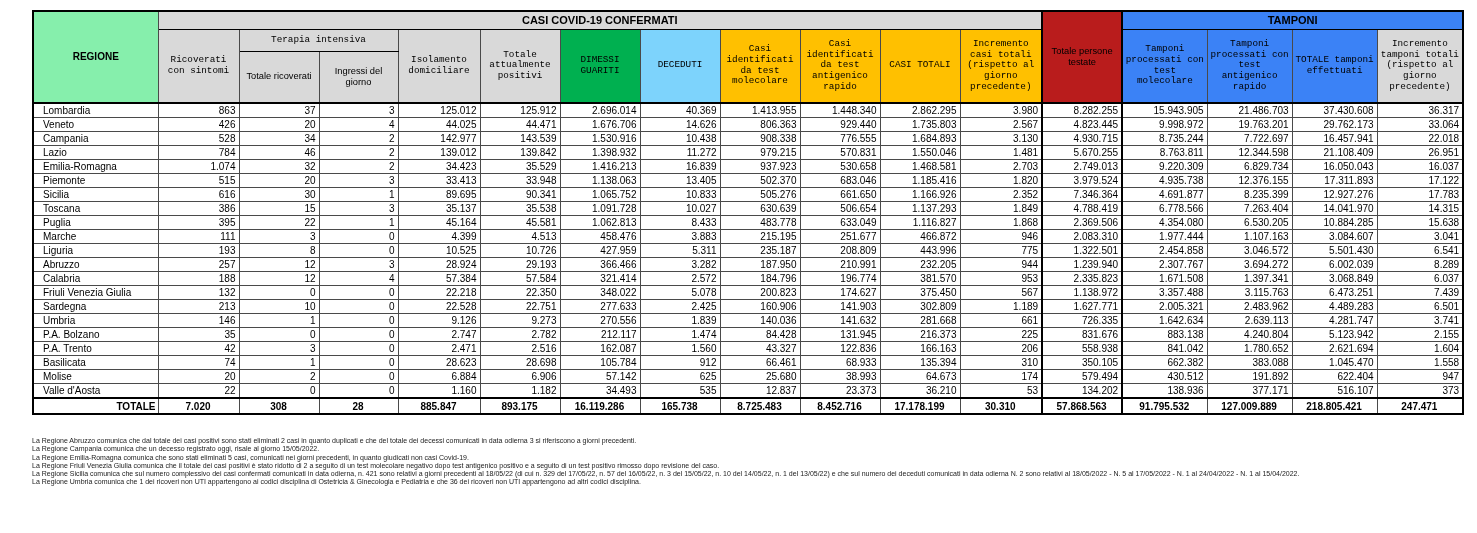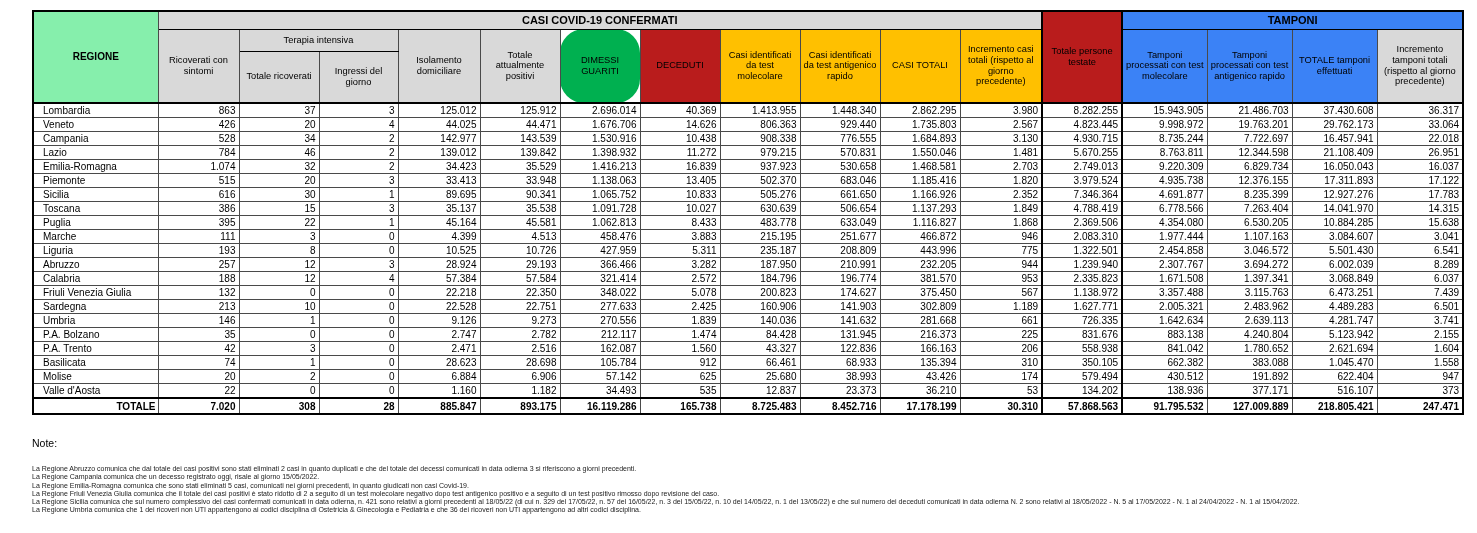--- a/index.html
+++ b/index.html
@@ -14,44 +14,44 @@
     border: 2px solid #000;
   }
   .covid th, .covid td {
     border: 1px solid #4a4a4a; overflow: hidden; padding: 0 2px;
   }
   .covid thead th {
     font-size: 9.3px; font-weight: normal; text-align: center;
     vertical-align: middle; line-height: 1.15; padding: 1px 2px;
   }
   .covid thead tr.title-row th { height: 18px; }
-  .covid thead tr.group-row th { height: 22px; }
+  .covid thead tr.group-row th { height: 22px; font-family: Liberation Mono, monospace; }
   .covid thead tr.sub-row th { height: 52px; }
   .covid thead th.title { font-weight: bold; font-size: 11px; }
   .covid thead th.regione-h { font-weight: bold; font-size: 10px; }
   .covid thead { border-bottom: 2px solid #000; }
   .covid thead th { border-bottom-color: #000; }
 
   .bg-gray  { background: #d9d9d9; }
   .bg-dgray { background: #86efac; }
-  .bg-green { background: #00b050; border-radius: 24px; }
-  .bg-red   { background: #b91c1c; }
+  .bg-green { background: #00b050; }
+  .bg-red   { background: #7dd3fc; }
   .bg-yellow{ background: #ffc000; }
   .bg-cyan  { background: #b91c1c; }
   .bg-peri  { background: #3b82f6; }
   .bg-tgray { background: #bfbfbf; }
 
   .covid tbody td {
     font-size: 10px; height: 14px; line-height: 13px;
     background: #fff; white-space: nowrap;
   }
   .covid tbody td.num { text-align: right; padding-right: 3px; }
   .covid tbody td.region { text-align: left; padding-left: 9px; }
   .covid tbody tr.total-row td {
-    font-weight: bold; border-top: 2px solid #000; height: 16px;
+    font-weight: bold; border-top: 2px solid #000; height: 16px; text-align: center;
   }
   .covid tbody tr.total-row td.region { text-align: right; }
   .thick-l { border-left: 2px solid #000 !important; }
   .thick-r { border-right: 2px solid #000 !important; }
 
   .notes { margin: 22px 0 0 32px; }
   .notes-heading { font-size: 10.5px; margin-bottom: 16px; }
   .note-line {
     font-size: 7px; line-height: 1.18; color: #1a1a1a;
     width: 1420px;
@@ -474,21 +474,21 @@
         <td class="region">Molise</td>
         <td class="num">20</td>
         <td class="num">2</td>
         <td class="num">0</td>
         <td class="num">6.884</td>
         <td class="num">6.906</td>
         <td class="num">57.142</td>
         <td class="num">625</td>
         <td class="num">25.680</td>
         <td class="num">38.993</td>
-        <td class="num">43.426</td>
+        <td class="num">64.673</td>
         <td class="num">174</td>
         <td class="num thick-l thick-r">579.494</td>
         <td class="num">430.512</td>
         <td class="num">191.892</td>
         <td class="num">622.404</td>
         <td class="num">947</td>
       </tr>
       <tr>
         <td class="region">Valle d'Aosta</td>
         <td class="num">22</td>
@@ -524,21 +524,20 @@
         <td class="num bg-cyan thick-l thick-r">57.868.563</td>
         <td class="num bg-peri">91.795.532</td>
         <td class="num bg-peri">127.009.889</td>
         <td class="num bg-peri">218.805.421</td>
         <td class="num bg-tgray">247.471</td>
       </tr>
     </tbody>
 </table>
 
 <div class="notes">
-  <div class="notes-heading">Note:</div>
   <div>
       <div class="note-line">La Regione Abruzzo comunica che dal totale dei casi positivi sono stati eliminati 2 casi in quanto duplicati e che del totale dei decessi comunicati in data odierna 3 si riferiscono a giorni precedenti.</div>
       <div class="note-line">La Regione Campania comunica che un decesso registrato oggi, risale al giorno 15/05/2022.</div>
       <div class="note-line">La Regione Emilia-Romagna comunica che sono stati eliminati 5 casi, comunicati nei giorni precedenti, in quanto giudicati non casi Covid-19.</div>
       <div class="note-line">La Regione Friuli Venezia Giulia comunica che il totale dei casi positivi è stato ridotto di 2 a seguito di un test molecolare negativo dopo test antigenico positivo e a seguito di un test positivo rimosso dopo revisione del caso.</div>
       <div class="note-line">La Regione Sicilia comunica che sul numero complessivo dei casi confermati comunicati in data odierna, n. 421 sono relativi a giorni precedenti al 18/05/22 (di cui n. 329 del 17/05/22, n. 57 del 16/05/22, n. 3 del 15/05/22, n. 10 del 14/05/22, n. 1 del 13/05/22) e che sul numero dei deceduti comunicati in data odierna N. 2 sono relativi al 18/05/2022 - N. 5 al 17/05/2022 - N. 1 al 24/04/2022 - N. 1 al 15/04/2022.</div>
       <div class="note-line">La Regione Umbria comunica che 1 dei ricoveri non UTI appartengono ai codici disciplina di Ostetricia &amp; Ginecologia e Pediatria e che 36 dei ricoveri non UTI appartengono ad altri codici disciplina.</div>
     </div>
 </div>
 

